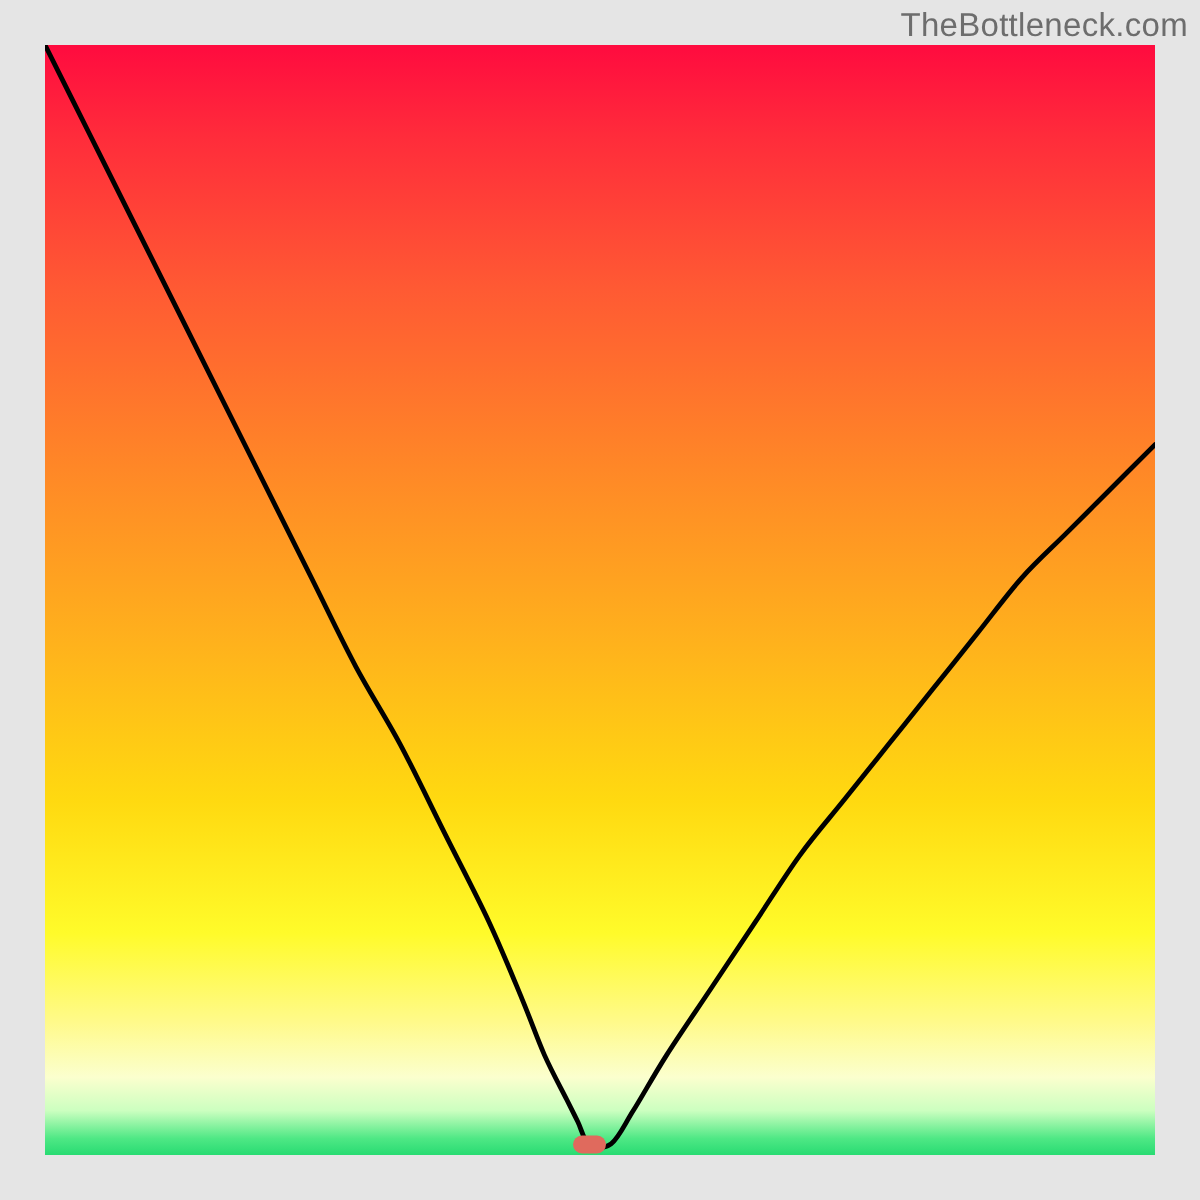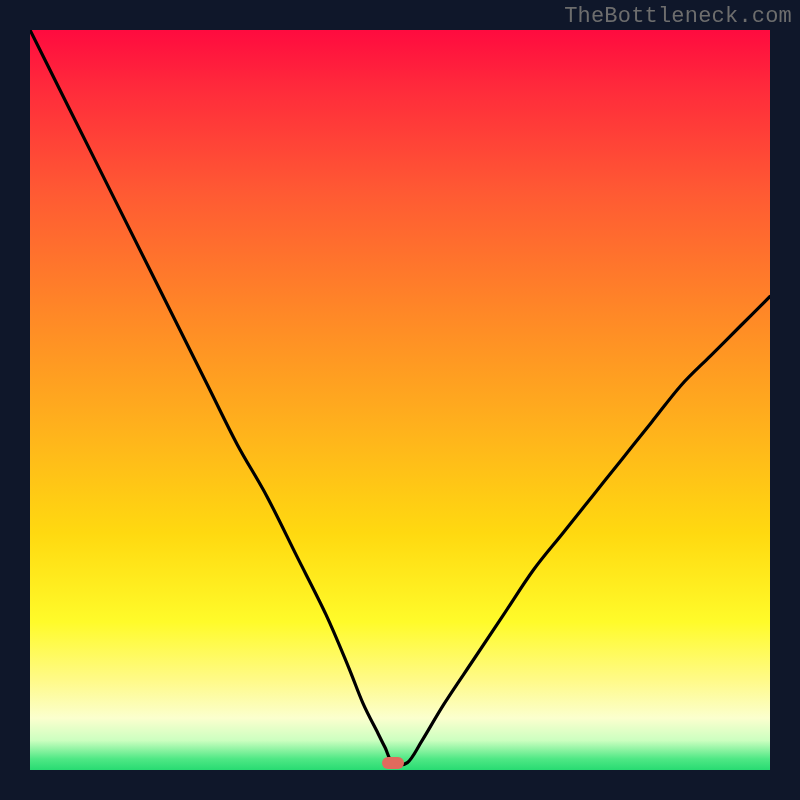--- a/index.html
+++ b/index.html
@@ -10,22 +10,21 @@
     background: #000;
     overflow: hidden;
     font-family: Arial, Helvetica, sans-serif;
   }
   .frame {
     position: absolute;
     left: 0;
     top: 0;
     width: 800px;
     height: 800px;
-    background: #0f172a;
-    font-family: Liberation Mono, monospace;
+    background: #e5e5e5;
   }
   .plot {
     position: absolute;
     left: 30px;
     top: 30px;
     width: 740px;
     height: 740px;
     background: linear-gradient(to bottom,
       #ff0b3f 0%,
       #ff2b3b 8%,

